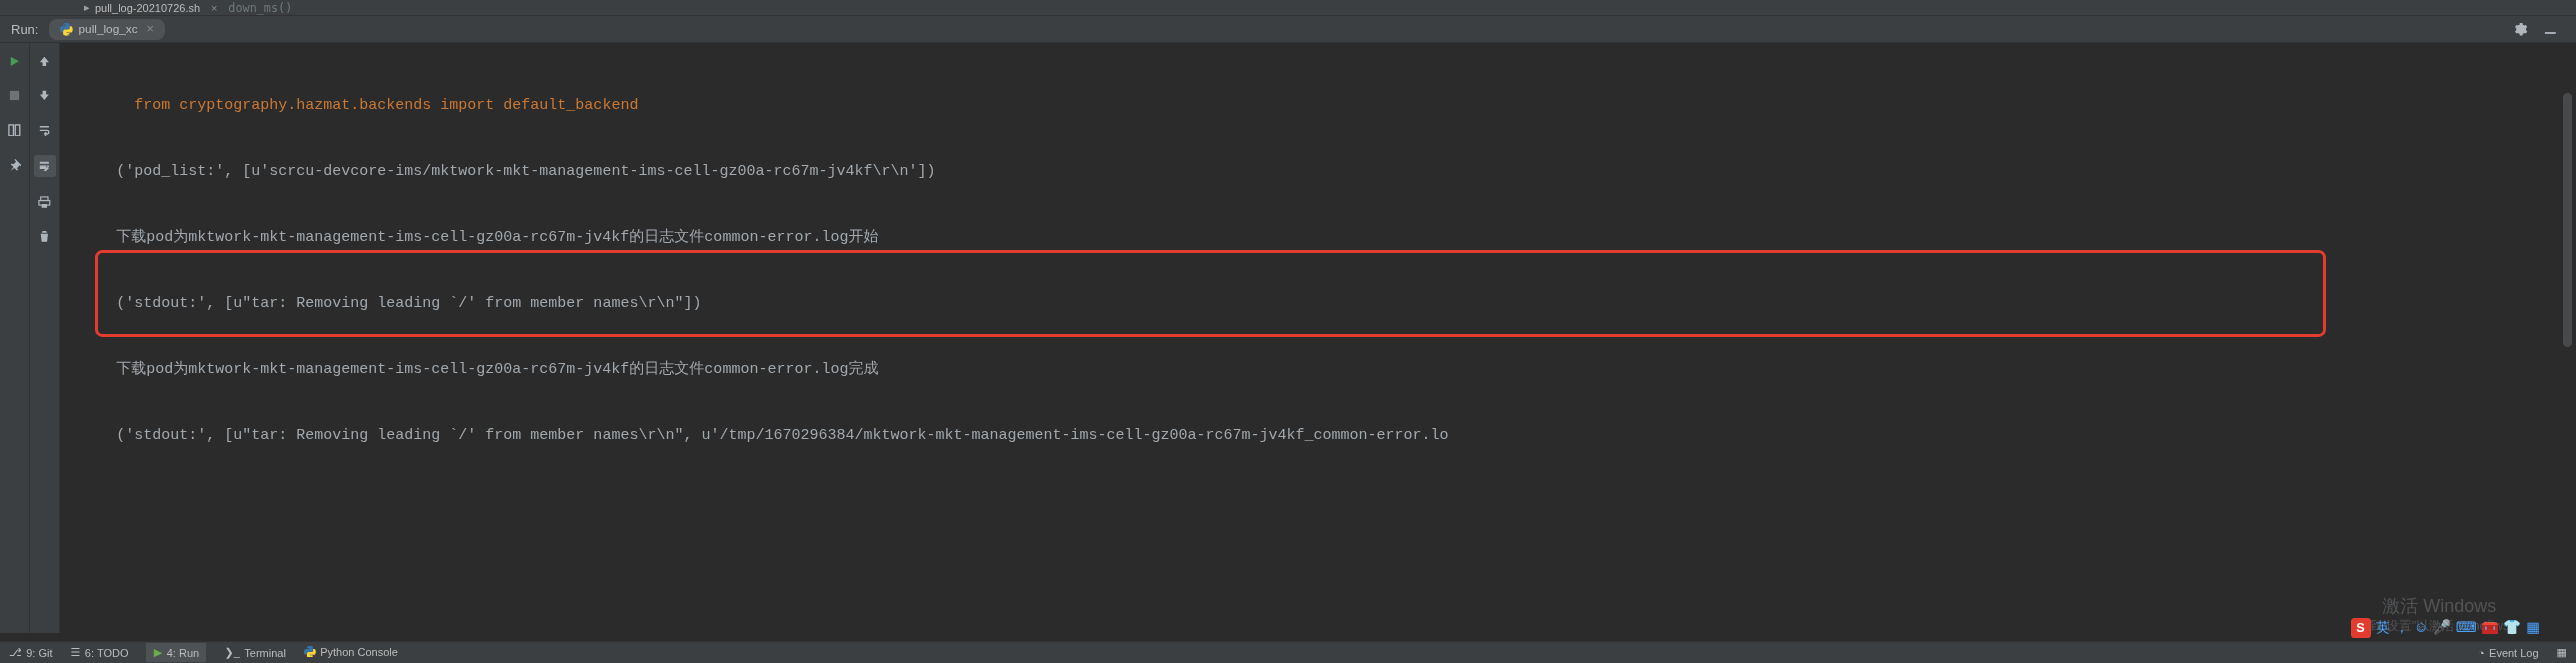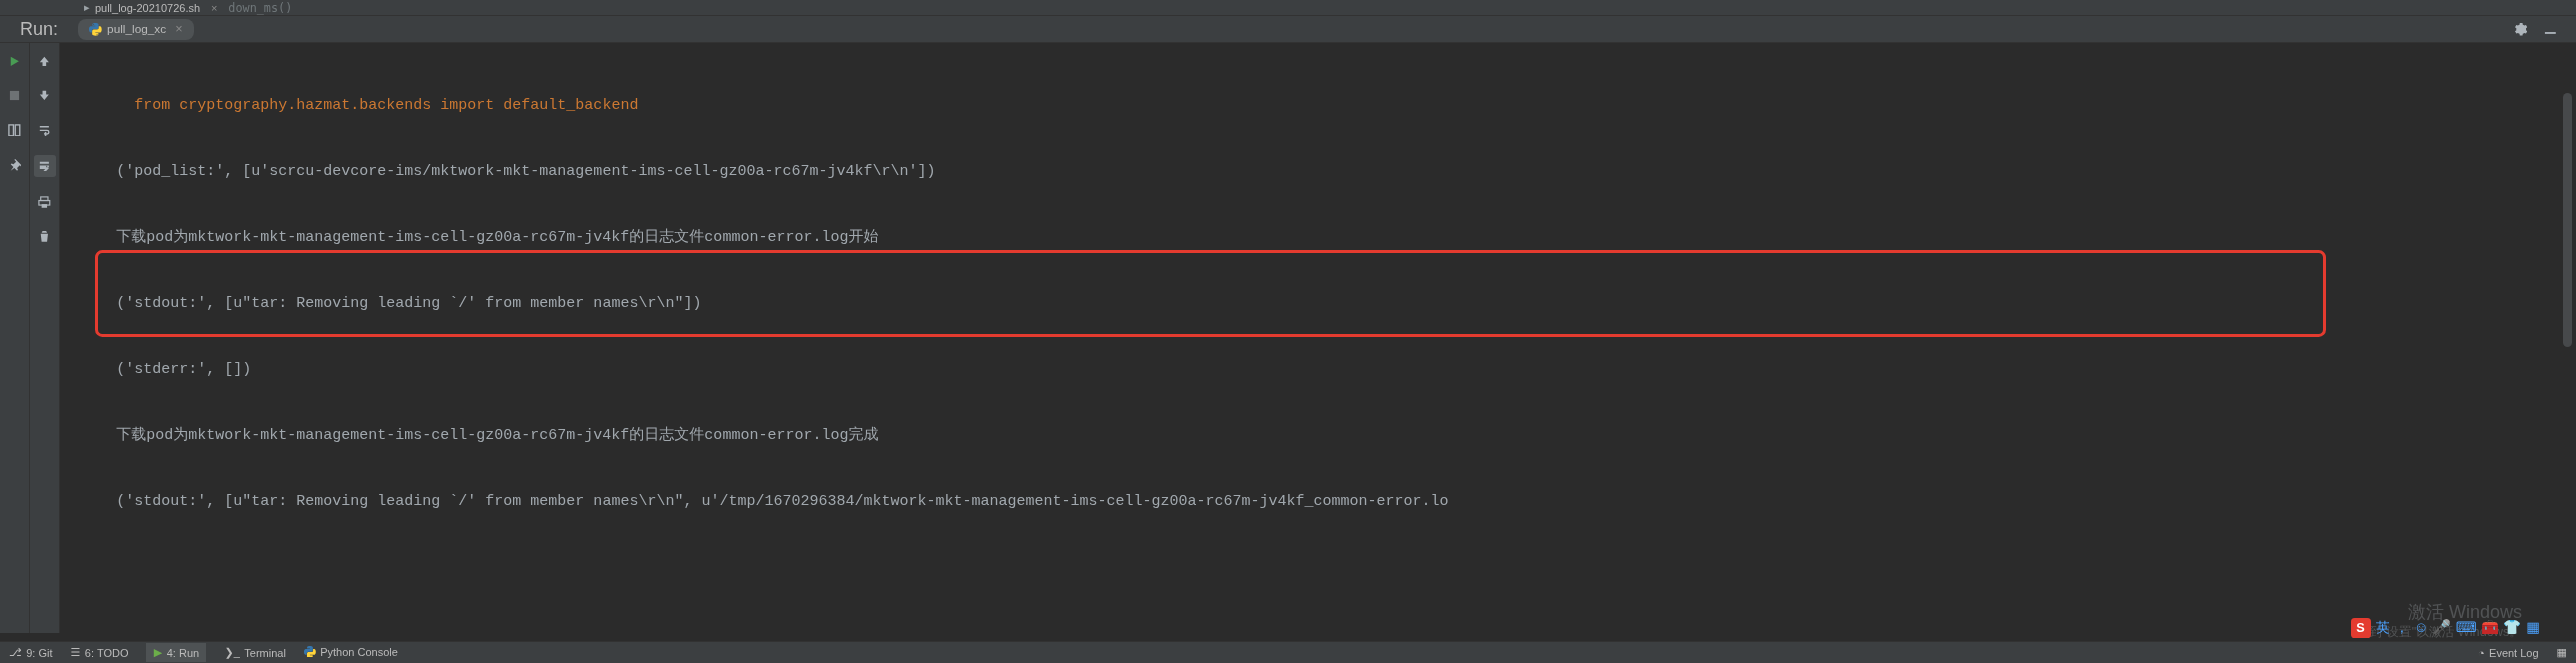--- a/index.html
+++ b/index.html
@@ -31,23 +31,23 @@
       font-size: 11px;
     }
     .run-header {
       display: flex;
       align-items: center;
       height: 27px;
       background: #3c3f41;
       border-bottom: 0.9px solid #323232;
     }
     .run-label {
-      padding: 0 20px;
+      padding: 0 11px;
       color: #bbbbbb;
-      font-size: 18px;
+      font-size: 13px;
     }
     .run-tab {
       display: flex;
       align-items: center;
       gap: 5.4px;
       background: #4e5254;
       padding: 3.6px 11px;
       border-radius: 8px;
       color: #bbbbbb;
       font-size: 11.8px;
@@ -144,24 +144,24 @@
       gap: 4.5px;
     }
     .bottom-item.active {
       background: #4e5254;
       padding: 2.7px 7.3px;
       border-radius: 0;
     }
     .watermark {
       position: absolute;
       right: 54px;
-      bottom: 22px;
+      bottom: 28px;
       color: #626567;
       font-size: 18px;
-      text-align: right;
+      text-align: center;
       pointer-events: none;
       opacity:0.7;
     }
     .watermark .sub {
       font-size: 12.7px;
     }
     .ime-bar {
       position: absolute;
       right: 36px;
       bottom: 25.4px;
@@ -277,21 +277,20 @@
           <path fill="currentColor" d="M3 4h8l-1 9H4zm2-3h4l1 2H4z"></path>
         </svg>
     </span>
   </div>
 
   <div class="console">
     <div class="line orange">  from cryptography.hazmat.backends import default_backend</div>
     <div class="line">('pod_list:', [u'scrcu-devcore-ims/mktwork-mkt-management-ims-cell-gz00a-rc67m-jv4kf\r\n'])</div>
     <div class="line">下载pod为mktwork-mkt-management-ims-cell-gz00a-rc67m-jv4kf的日志文件common-error.log开始</div>
     <div class="line">('stdout:', [u"tar: Removing leading `/' from member names\r\n"])</div>
-    <div class="line">('stderr:', [])</div>
     <div class="line">下载pod为mktwork-mkt-management-ims-cell-gz00a-rc67m-jv4kf的日志文件common-error.log完成</div>
     <div class="line">('stdout:', [u"tar: Removing leading `/' from member names\r\n", u'/tmp/1670296384/mktwork-mkt-management-ims-cell-gz00a-rc67m-jv4kf_common-error.lo</div>
     
     
     <div class="line"></div>
     
 
     <div class="red-box" style="left:-5.4px;top:207px;width:2231px;height:87px;"></div>
     <div class="scrollbar"></div>
   </div>

